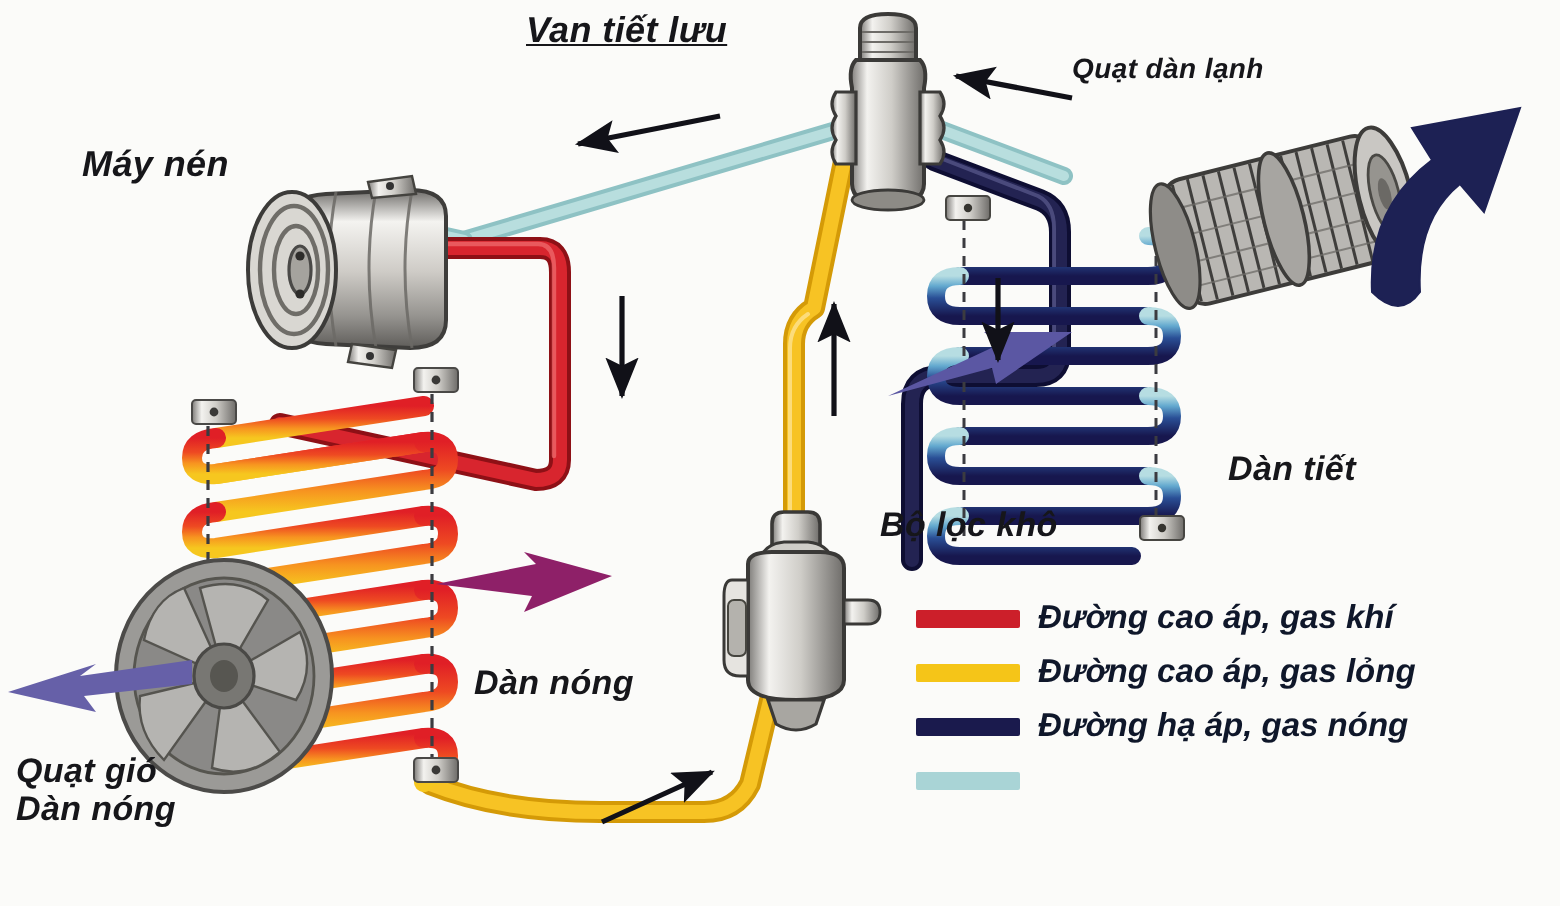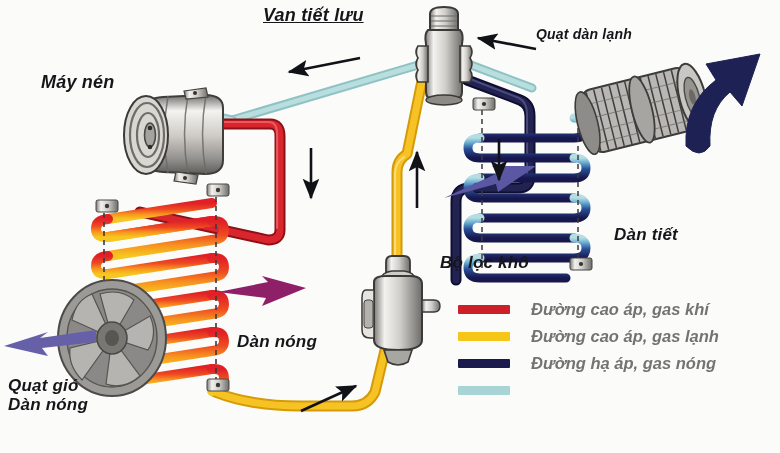--- a/index.html
+++ b/index.html
@@ -35,21 +35,21 @@
   }
   .legend-row{
     display:flex;align-items:center;height:27px;
   }
   .legend-swatch{
     width:52px;height:9px;border-radius:1px;margin-right:9px;flex:none;
   }
   .legend-text{
     font-family:"Liberation Sans", sans-serif;
     font-weight:bold;font-style:italic;
-    font-size:16.5px;color:#737373;white-space:nowrap;margin-left:12px;
+    font-size:16.5px;color:#0f172a;white-space:nowrap;
   }
 </style>
 </head>
 <body style="background: rgb(251, 251, 249);">
 
 <div id="stage">
 
   <svg class="layer" viewBox="0 0 780 453">
     <defs>
       <linearGradient id="gMetalH" x1="0" y1="0" x2="0" y2="1">
@@ -337,21 +337,21 @@
     <span>Dàn nóng</span>
   </div>
 
   <div id="legend">
     <div class="legend-row">
       <span class="legend-swatch" style="background: rgb(204, 31, 42);"></span>
       <span class="legend-text">Đường cao áp, gas khí</span>
     </div>
     <div class="legend-row">
       <span class="legend-swatch" style="background: rgb(245, 197, 24);"></span>
-      <span class="legend-text">Đường cao áp, gas lạnh</span>
+      <span class="legend-text">Đường cao áp, gas lỏng</span>
     </div>
     <div class="legend-row">
       <span class="legend-swatch" style="background: rgb(26, 26, 77);"></span>
       <span class="legend-text">Đường hạ áp, gas nóng</span>
     </div>
     <div class="legend-row">
       <span class="legend-swatch" style="background: rgb(169, 212, 214);"></span>
     </div>
   </div>
 

